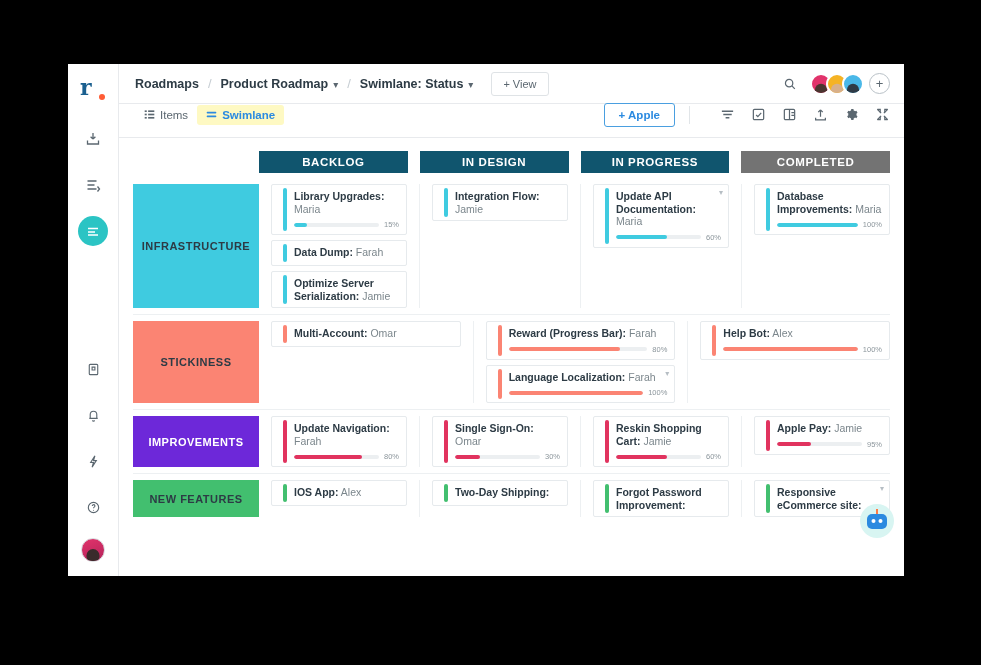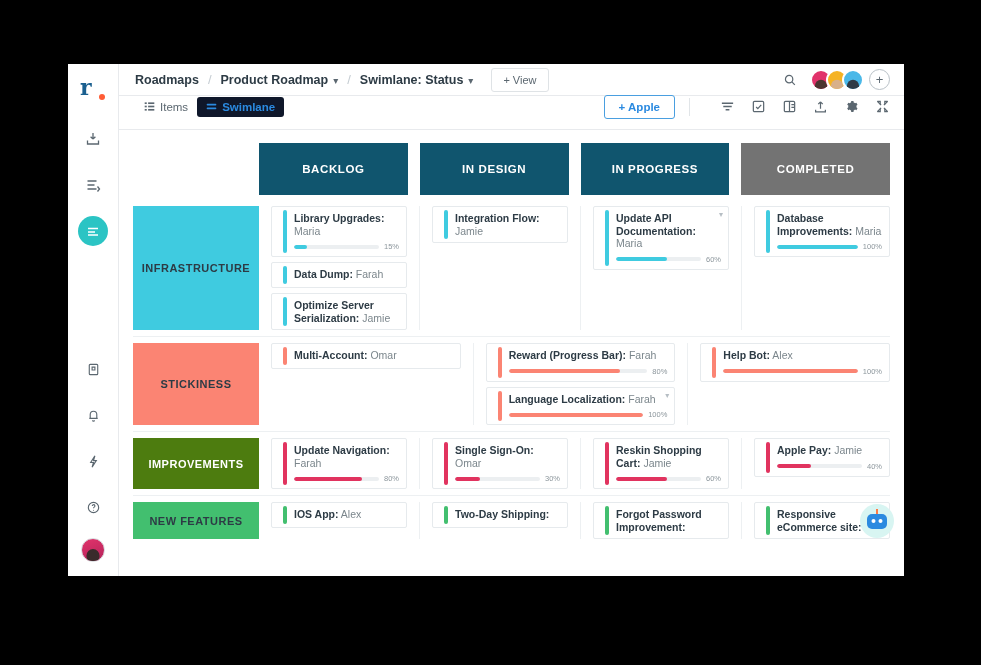--- a/index.html
+++ b/index.html
@@ -58,21 +58,21 @@
     content:""; position:absolute; left:50%; top:55%;
     width:13px; height:13px; border-radius:50% 50% 40% 40%;
     background:#3a2b2b; transform:translate(-50%,-15%);
   }
 
   
   .main { flex: 1 1 auto; display: flex; flex-direction: column; min-width: 0; }
 
   
   .topbar {
-    height: 32px; flex: none;
+    height: 40px; flex: none;
     border-bottom: 1px solid #e8eaed;
     display: flex; align-items: center;
     padding: 0 14px 0 16px;
     gap: 0;
   }
   .crumb {
     font-size: 12.5px; font-weight: bold; color: #2d3b45;
     white-space: nowrap;
   }
   .crumb-sep { color: #c5ccd2; font-size: 13px; margin: 0 9px; }
@@ -120,21 +120,21 @@
     border-bottom: 1px solid #e8eaed;
     display: flex; align-items: center;
     padding: 0 14px 12px 16px;
   }
   .seg {
     display: flex; align-items: center; gap: 5px;
     font-size: 11.5px; color: #5b6770;
     padding: 4px 9px; border-radius: 3px;
     white-space: nowrap;
   }
-  .seg.active { background: #0f172a; color: #2b8ae0; font-weight: bold; }
+  .seg.active { background: #fef9c3; color: #2b8ae0; font-weight: bold; }
   .toolbar-spacer { flex: 1 1 auto; }
   .btn-item {
     border: 1px solid #4a9fe0; border-radius: 3px;
     color: #2b8ae0; background: #fff;
     font-size: 11.5px; font-weight: bold;
     padding: 5px 14px; white-space: nowrap;
   }
   .tb-div {
     width: 1px; height: 18px; background: #e1e5e8;
     margin: 0 14px;
@@ -147,21 +147,21 @@
 
   
   .board {
     flex: 1 1 auto; position: relative;
     background: #fff; overflow: hidden;
   }
   .col-headers {
     display: flex; padding: 13px 14px 0 140px; gap: 12px;
   }
   .col-head {
-    flex: 1 1 0; height: 52px;
+    flex: 1 1 0; height: 22px;
     background: #10556e; color: #fff;
     font-size: 11.5px; font-weight: bold; letter-spacing: .6px;
     display: flex; align-items: center; justify-content: center;
   }
   .lanes { padding: 11px 14px 0 14px; }
   .lane {
     display: flex; gap: 12px;
     border-bottom: 1px solid #edf0f2;
     padding-bottom: 6px; margin-bottom: 6px;
   }
@@ -512,21 +512,21 @@
                         <div class="prog-fill" style="width: 100%; background: rgb(251, 132, 115);"></div>
                       </div>
                       <span class="prog-pct">100%</span>
                     </div>
                   </div>
                 </div>
               </div>
             </div>
           </div>
           <div class="lane">
-            <div class="lane-label light-txt" style="background: #4d7c0f; color: rgb(255, 255, 255);">IMPROVEMENTS</div>
+            <div class="lane-label light-txt" style="background: #6d28d9; color: rgb(255, 255, 255);">IMPROVEMENTS</div>
             <div class="lane-cols">
               <div class="lane-col">
                 <div class="card">
                   <div class="card-accent" style="background: rgb(225, 51, 95);"></div>
                   <div class="card-body">
                     <div class="card-title"><span>Update Navigation:</span><span class="owner"> Farah</span></div>
                     <div class="prog-row">
                       <div class="prog-track">
                         <div class="prog-fill" style="width: 80%; background: rgb(225, 51, 95);"></div>
                       </div>
@@ -565,21 +565,21 @@
               </div>
               <div class="lane-col">
                 <div class="card">
                   <div class="card-accent" style="background: rgb(225, 51, 95);"></div>
                   <div class="card-body">
                     <div class="card-title"><span>Apple Pay:</span><span class="owner"> Jamie</span></div>
                     <div class="prog-row">
                       <div class="prog-track">
                         <div class="prog-fill" style="width: 40%; background: rgb(225, 51, 95);"></div>
                       </div>
-                      <span class="prog-pct">40%</span>
+                      <span class="prog-pct">95%</span>
                     </div>
                   </div>
                 </div>
               </div>
             </div>
           </div>
           <div class="lane">
             <div class="lane-label" style="background: rgb(66, 191, 111); color: rgb(45, 59, 69);">NEW FEATURES</div>
             <div class="lane-cols">
               <div class="lane-col">

